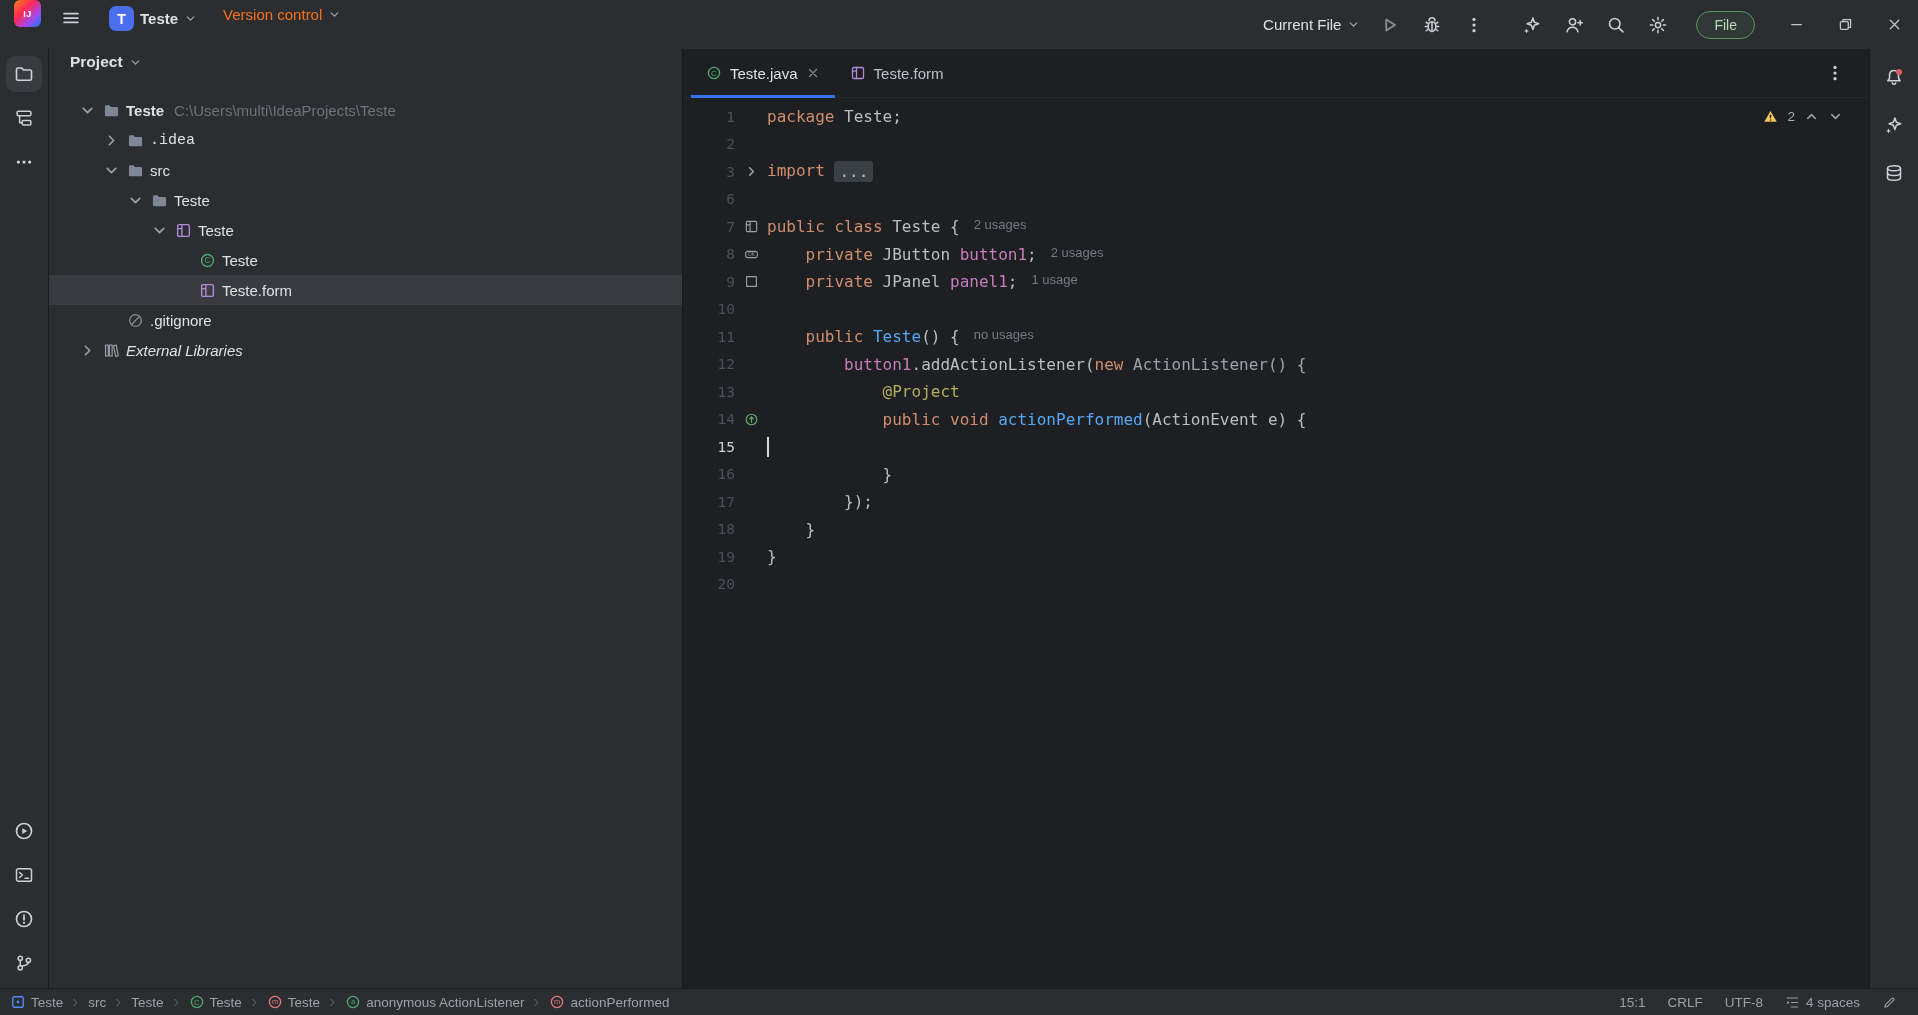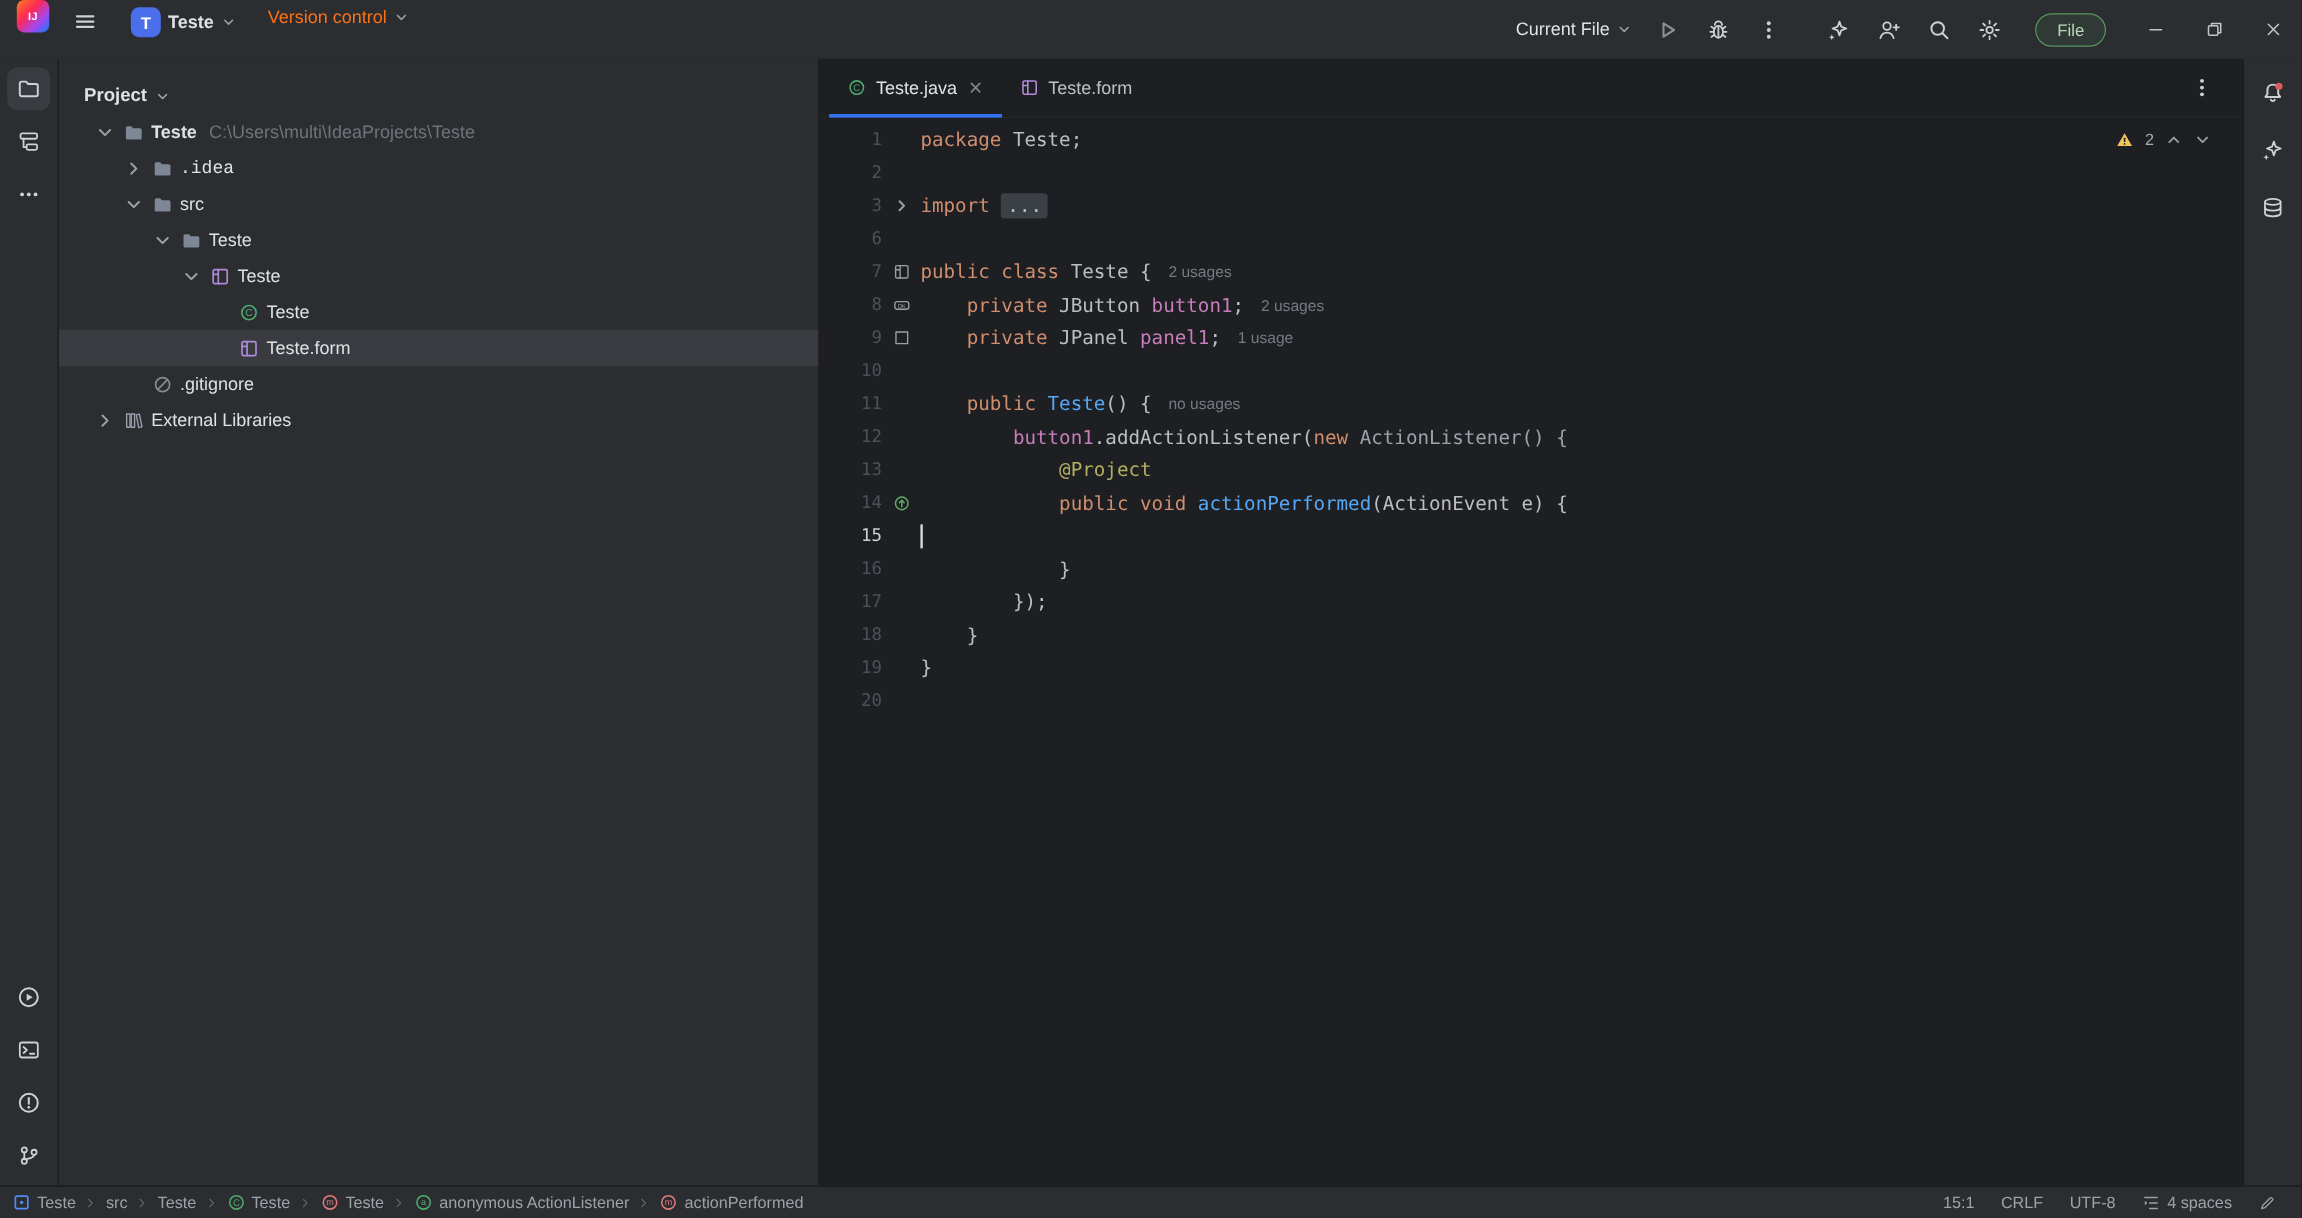--- a/index.html
+++ b/index.html
@@ -32,21 +32,21 @@
 .strip{width:49px;background:#2b2d30;display:flex;flex-direction:column;align-items:center;padding:7px 0;gap:8px;flex:none}
 .strip.left{border-right:1px solid #1a1b1d}
 .strip.right{border-left:1px solid #1a1b1d;gap:12px;padding-top:10px}
 .strip-btn{width:36px;height:36px;justify-content:center;border-radius:9px;flex:none}
 .strip-btn.active{background:#393b40}
 .spacer{flex:1}
 .bell-wrap{position:relative}
 
 
 .project-panel{width:634px;background:#2b2d30;border-right:1px solid #18191b;display:flex;flex-direction:column;flex:none}
-.panel-header{height:44px;display:flex;align-items:flex-end;padding:0 12px;flex:none}
+.panel-header{height:44px;display:flex;align-items:flex-start;padding:0 12px;flex:none}
 .panel-title{font-weight:600;font-size:15.5px;gap:6px;padding:4px 9px;border-radius:7px}
 .tree{flex:1;overflow:hidden;font-size:15px;padding-top:2px}
 .tree-row{height:30px;display:flex;align-items:center;color:#dfe1e5}
 .tree-row.selected{background:#393b40}
 .tw{width:24px;height:20px;display:flex;align-items:center;justify-content:center;flex:none}
 .tw svg{width:17px;height:17px}
 .t-label{margin-left:3px;white-space:nowrap}
 .t-label.bold{font-weight:600}
 .t-hint{color:#6f737a;margin-left:10px;white-space:nowrap}
 
@@ -58,21 +58,21 @@
 .tab.active{color:#dfe1e5}
 .tab.active::after{content:"";position:absolute;left:0;right:0;bottom:-1px;height:3px;background:#3574f0}
 .tab-close{width:14px;height:14px;display:inline-flex;opacity:.8}
 .tabbar-end{margin-left:auto;display:flex;align-items:center;padding-right:14px}
 .editor-body{flex:1;position:relative;font-family:"DejaVu Sans Mono","Liberation Mono",monospace;font-size:16px;padding-top:5px;overflow:hidden}
 .code-line{display:flex;height:27.5px;align-items:center}
 .ln{width:52px;text-align:right;color:#4b5059;font-size:14.5px;flex:none}
 .ln.active{color:#ced0d6}
 .gut{width:32px;display:flex;align-items:center;justify-content:center;flex:none}
 .gut svg{width:15px;height:15px}
-.code{color:#bcbec4;white-space:pre;display:flex;align-items:center}
+.code{color:#bcbec4;white-space:pre;display:flex;}
 .tok-kw{color:#cf8e6d}
 .tok-pl{color:#bcbec4}
 .tok-gray{color:#9da2aa}
 .tok-fld{color:#c77dbb}
 .tok-mth{color:#56a8f5}
 .tok-ann{color:#b3ae60}
 .tok-hint{color:#757a82;font-family:"Liberation Sans",sans-serif;font-size:13px;margin-left:14px;white-space:nowrap}
 .tok-fold{background:#3b4047;border-radius:3px;padding:1px 5px;color:#bcbec4}
 .caret{display:inline-block;width:2px;height:20px;background:#d6d9de;margin-right:-2px}
 .inspections{position:absolute;top:8px;right:20px;display:flex;align-items:center;gap:9px;color:#a8adb5;font-family:"Liberation Sans",sans-serif;font-size:13.5px;padding:3px 6px;border-radius:7px}
@@ -376,21 +376,21 @@
         <div class="tree-row" style="padding-left: 50px;">
           <span class="tw"></span>
           <span class="tw">
             <svg viewBox="0 0 16 16" fill="none" xmlns="http://www.w3.org/2000/svg">
               <circle cx="8" cy="8" r="5.5" stroke="#868a91" stroke-width="1.3" stroke-linecap="round" stroke-linejoin="round" fill="none"></circle>
               <path d="M4.3 11.7L11.7 4.3" stroke="#868a91" stroke-width="1.3" stroke-linecap="round" stroke-linejoin="round" fill="none"></path>
             </svg>
           </span>
           <span class="t-label">.gitignore</span>
         </div>
-        <div class="tree-row" style="padding-left: 26px;">
+        <div class="tree-row" style="padding-left: 26px; font-style: italic;">
           <span class="tw">
             <svg viewBox="0 0 16 16" fill="none" xmlns="http://www.w3.org/2000/svg">
               <path d="M6 4l4 4-4 4" stroke="#9da0a8" stroke-width="1.6" stroke-linecap="round" stroke-linejoin="round" fill="none"></path>
             </svg>
           </span>
           <span class="tw">
             <svg viewBox="0 0 16 16" fill="none" xmlns="http://www.w3.org/2000/svg">
               <rect x="2.4" y="2.8" width="2.6" height="10.4" stroke="#9aa0ac" stroke-width="1.1" stroke-linecap="round" stroke-linejoin="round" fill="none"></rect>
               <rect x="6" y="2.8" width="2.6" height="10.4" stroke="#9aa0ac" stroke-width="1.1" stroke-linecap="round" stroke-linejoin="round" fill="none"></rect>
               <path d="M9.9 3.5l2.5-.6 2 10-2.5.6z" stroke="#9aa0ac" stroke-width="1.1" stroke-linecap="round" stroke-linejoin="round" fill="none"></path>

